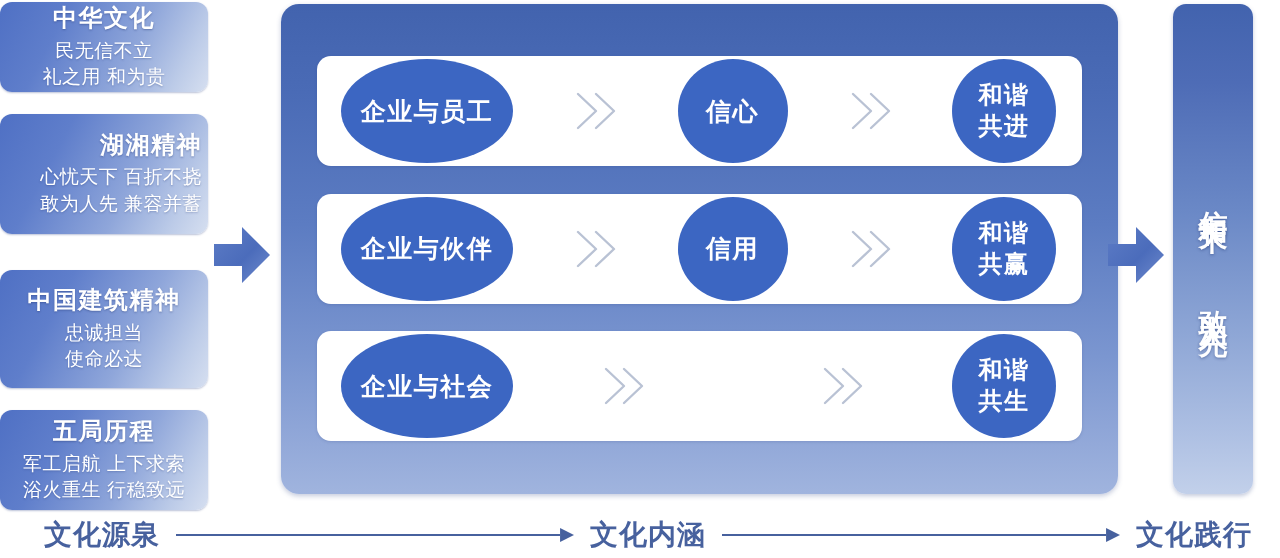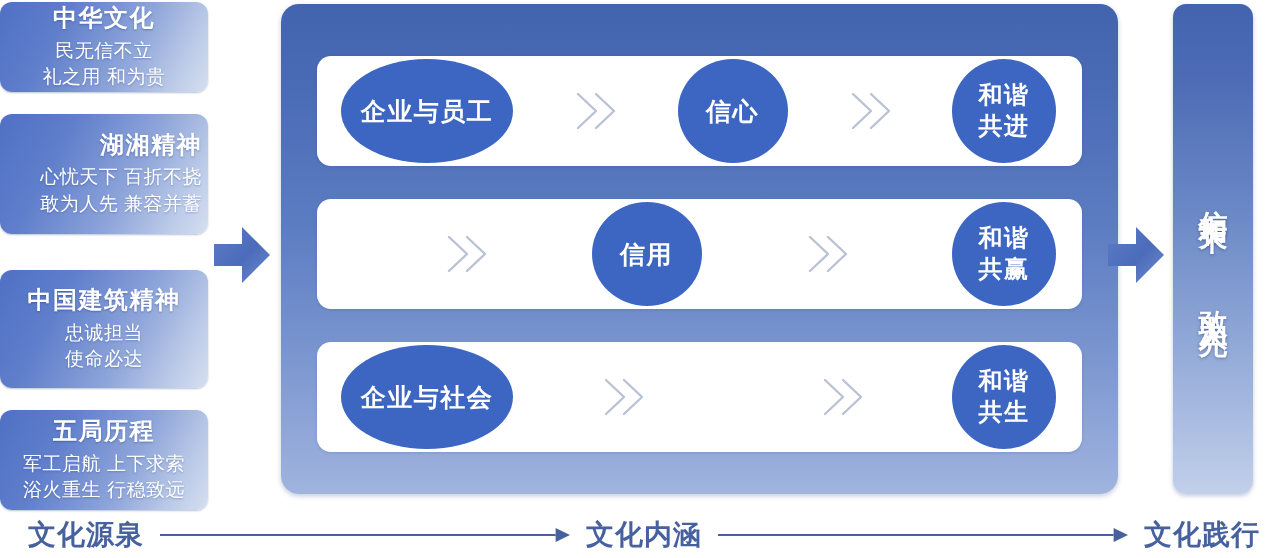--- a/index.html
+++ b/index.html
@@ -80,21 +80,21 @@
   #center-panel {
     position: absolute;
     left: 281px;
     top: 4px;
     width: 837px;
     height: 490px;
     border-radius: 18px;
     background: linear-gradient(180deg, #4263ae 0%, #4a6bb6 18%, #5c7cc2 45%, #7b96d0 72%, #93a9d9 90%, #a0b4de 100%);
     box-shadow: 0 2px 5px rgba(60,80,140,0.30);
     box-sizing: border-box;
-    padding: 52px 36px 42px 36px;
+    padding: 52px 36px 53px 36px;
     display: flex;
     flex-direction: column;
     justify-content: space-between;
   }
   .flow-row {
     position: relative;
     height: 110px;
     background: #ffffff;
     border-radius: 14px;
     box-shadow: 0 1px 3px rgba(40,60,120,0.18);
@@ -184,22 +184,22 @@
     align-items: center;
   }
   .caption-label {
     color: #47619e;
     font-size: 28px;
     font-weight: bold;
     letter-spacing: 1px;
     white-space: nowrap;
     flex: 0 0 auto;
   }
-  #caption-1 { margin-left: 28px; }
-  #caption-3 { margin-right: 20px; }
+  #caption-1 { margin-left: 44px; }
+  #caption-3 { margin-right: 28px; }
   .caption-connector {
     flex: 1 1 auto;
     height: 22px;
     margin: 0 16px;
     position: relative;
   }
   .caption-connector svg { display: block; width: 100%; height: 22px; }
 </style>
 </head>
 <body>
@@ -266,20 +266,21 @@
       </div>
       <div class="node-ellipse node-round">
         <div>
           <span>和谐</span>
           <span>共进</span>
         </div>
       </div>
     </div>
 
     <div class="flow-row">
+      <div class="node-ellipse node-wide">企业与伙伴</div>
       <div class="chev-gap">
         <svg class="chevron" viewBox="0 0 62 62">
           <path d="M14 14 L32 31 L14 48" fill="none" stroke="#b9c2d4" stroke-width="2.4" stroke-linecap="round" stroke-linejoin="round"></path>
           <path d="M32 14 L50 31 L32 48" fill="none" stroke="#b9c2d4" stroke-width="2.4" stroke-linecap="round" stroke-linejoin="round"></path>
         </svg>
       </div>
       <div class="node-ellipse node-mid">信用</div>
       <div class="chev-gap">
         <svg class="chevron" viewBox="0 0 62 62">
           <path d="M14 14 L32 31 L14 48" fill="none" stroke="#b9c2d4" stroke-width="2.4" stroke-linecap="round" stroke-linejoin="round"></path>

